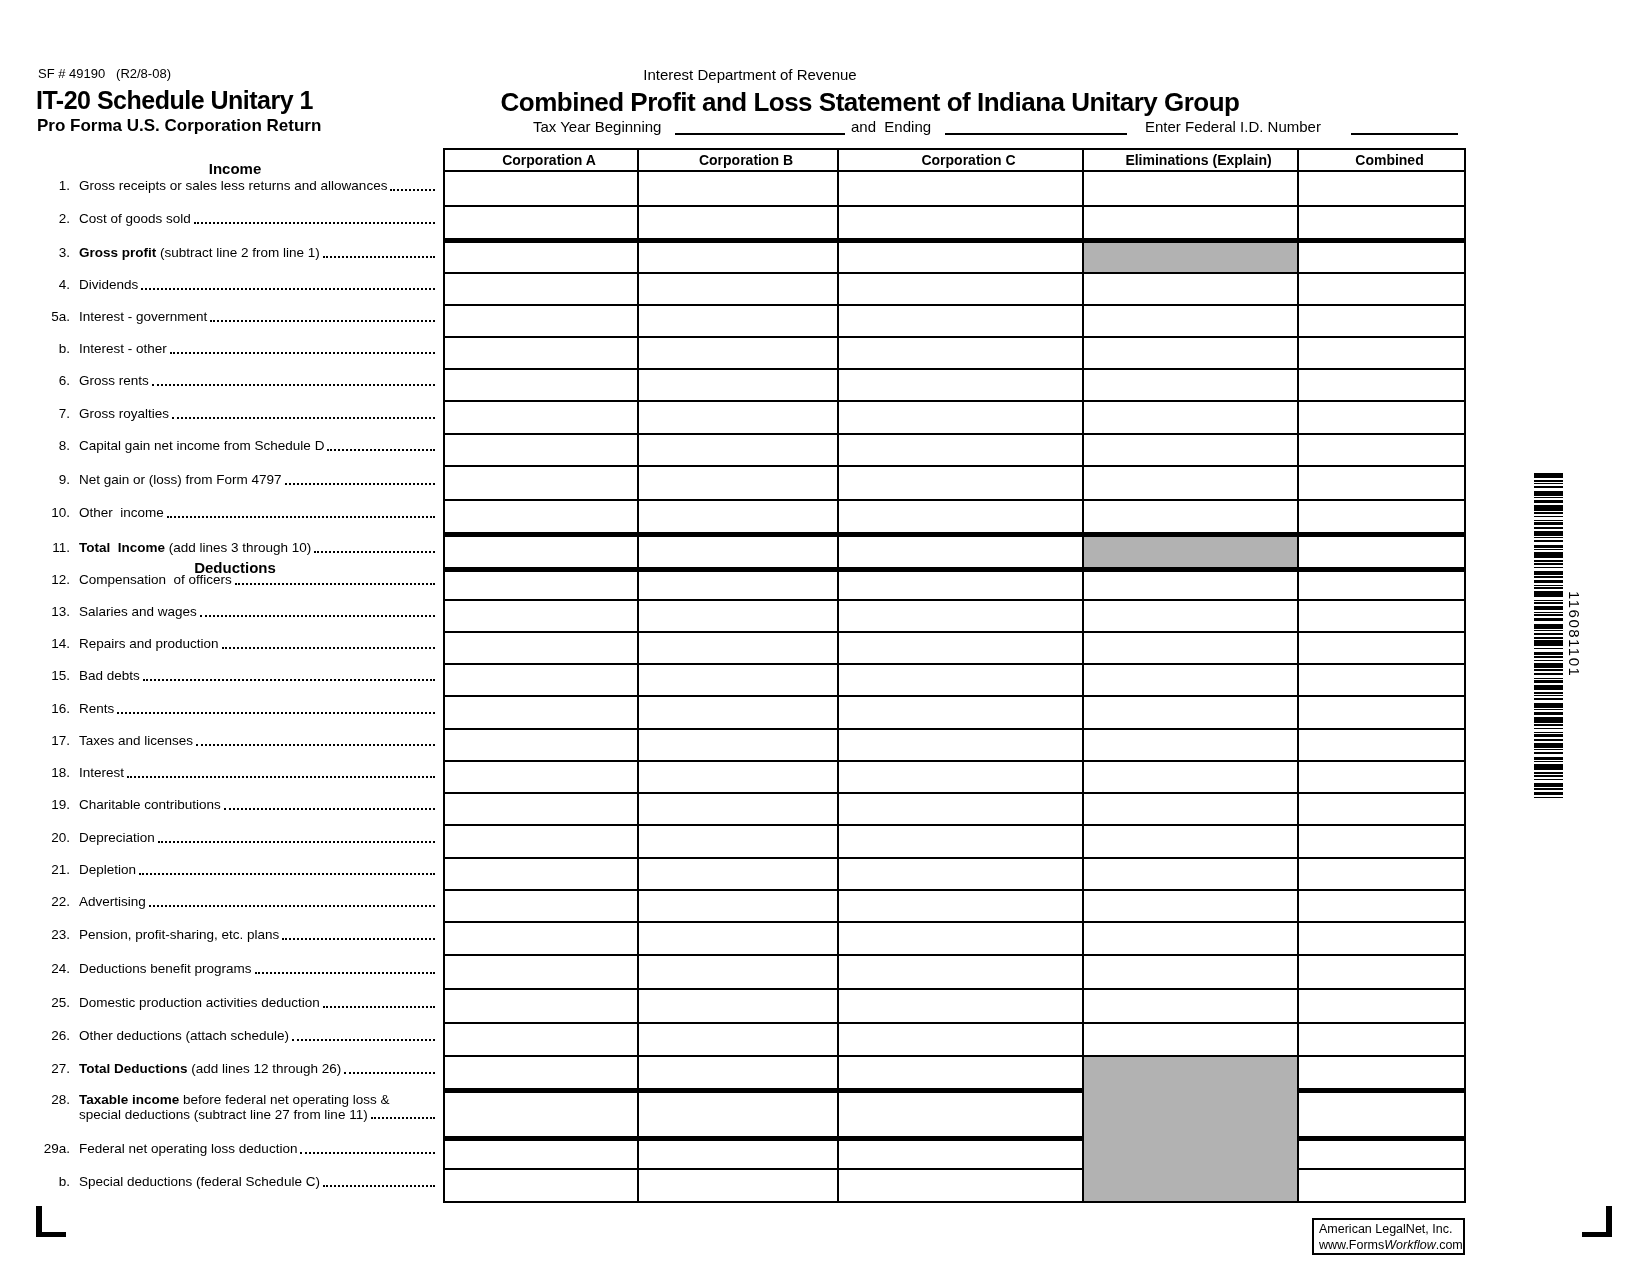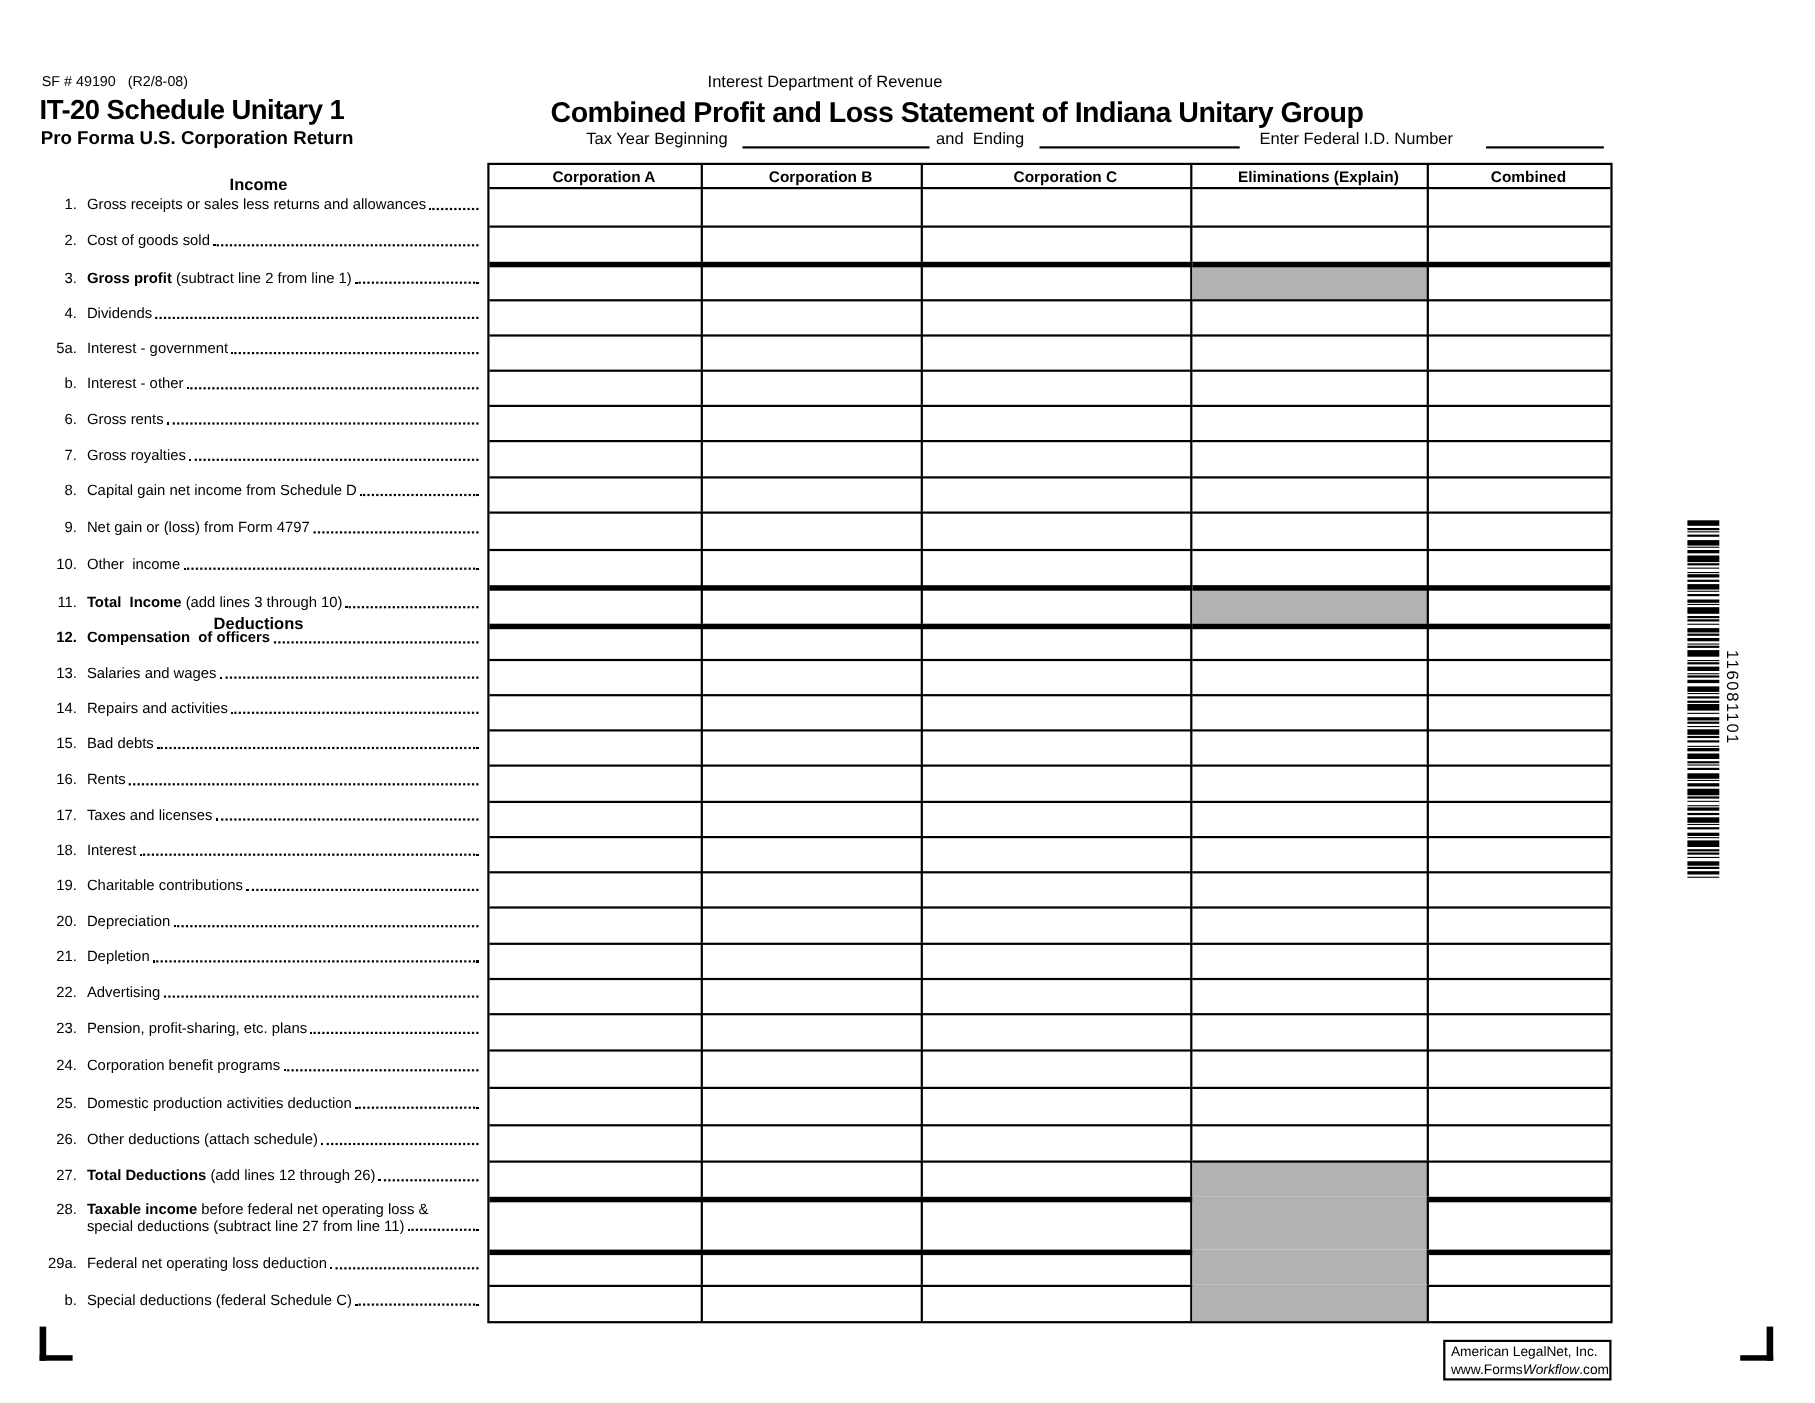--- a/index.html
+++ b/index.html
@@ -127,33 +127,33 @@
         <span class="lnum">10.</span>
         <span class="ltext">Other  income</span>
         <span class="leader"></span>
       </div>
       <div class="lrow" style="top: 530px; height: 35px;">
         <span class="lnum">11.</span>
         <span class="lbold">Total  Income</span>
         <span class="ltext"> (add lines 3 through 10)</span>
         <span class="leader"></span>
       </div>
-      <div class="lrow" style="top: 565px; height: 32px; font-weight: bold;">
+      <div class="lrow" style="top: 565px; height: 32px;">
         <span class="lnum">12.</span>
         <span class="ltext">Compensation  of officers</span>
         <span class="leader"></span>
       </div>
       <div class="lrow" style="top: 597px; height: 32px;">
         <span class="lnum">13.</span>
         <span class="ltext">Salaries and wages</span>
         <span class="leader"></span>
       </div>
       <div class="lrow" style="top: 629px; height: 32px;">
         <span class="lnum">14.</span>
-        <span class="ltext">Repairs and activities</span>
+        <span class="ltext">Repairs and production</span>
         <span class="leader"></span>
       </div>
       <div class="lrow" style="top: 661px; height: 32px;">
         <span class="lnum">15.</span>
         <span class="ltext">Bad debts</span>
         <span class="leader"></span>
       </div>
       <div class="lrow" style="top: 693px; height: 33px;">
         <span class="lnum">16.</span>
         <span class="ltext">Rents</span>
@@ -189,21 +189,21 @@
         <span class="ltext">Advertising</span>
         <span class="leader"></span>
       </div>
       <div class="lrow" style="top: 919px; height: 33px;">
         <span class="lnum">23.</span>
         <span class="ltext">Pension, profit-sharing, etc. plans</span>
         <span class="leader"></span>
       </div>
       <div class="lrow" style="top: 952px; height: 34px;">
         <span class="lnum">24.</span>
-        <span class="ltext">Corporation benefit programs</span>
+        <span class="ltext">Deductions benefit programs</span>
         <span class="leader"></span>
       </div>
       <div class="lrow" style="top: 986px; height: 34px;">
         <span class="lnum">25.</span>
         <span class="ltext">Domestic production activities deduction</span>
         <span class="leader"></span>
       </div>
       <div class="lrow" style="top: 1020px; height: 33px;">
         <span class="lnum">26.</span>
         <span class="ltext">Other deductions (attach schedule)</span>

